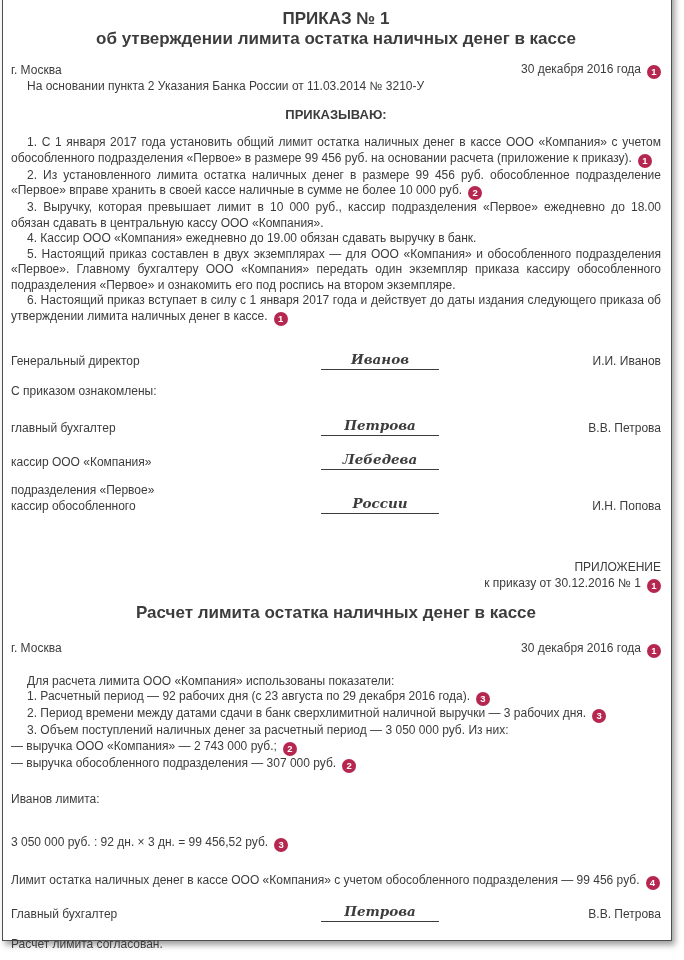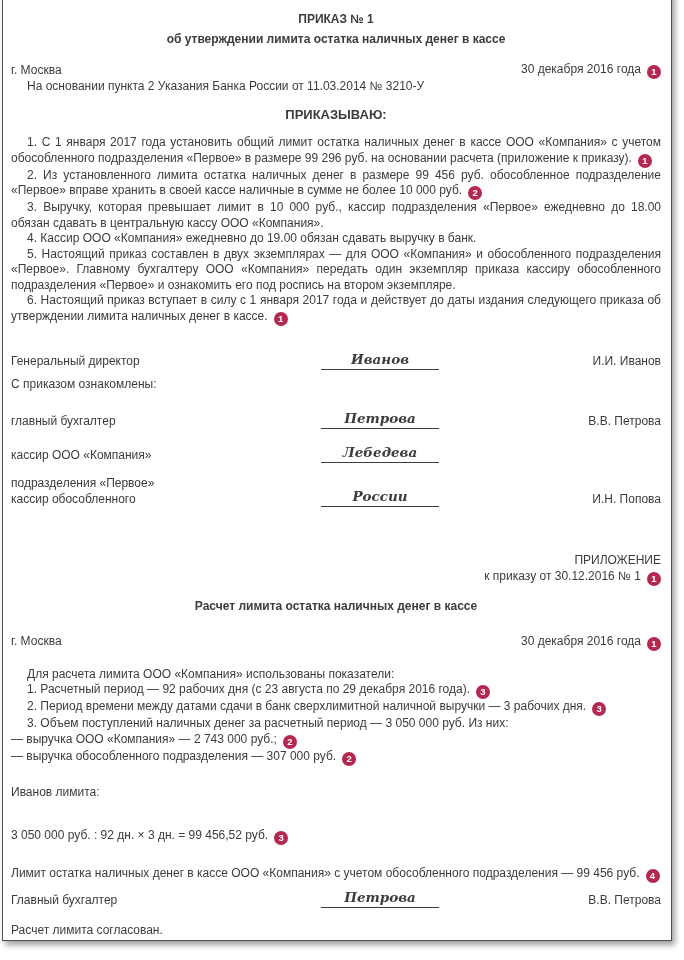--- a/index.html
+++ b/index.html
@@ -7,21 +7,21 @@
     width:684px;height:960px;background:#ffffff;overflow:hidden;position:relative;
     font-family:"Liberation Sans", sans-serif;color:#3c3c3c;
     font-size:12px;line-height:15.5px;
   }
   .page{
     position:absolute;left:2px;top:-12px;width:670px;height:953px;
     box-sizing:border-box;background:#fff;border:1px solid #4f4f4f;
     box-shadow:3px 4px 6px rgba(0,0,0,.38);
     padding:20px 10px 0 8px;
   }
-  .doc-title{ text-align:center;font-weight:bold;font-size:12px;line-height:20px;margin:0; }
+  .doc-title{ text-align:center;font-weight:bold;font-size:17px;line-height:20px;margin:0; }
   .row-split{ display:flex;justify-content:space-between;align-items:center; }
   .date-row{ margin-top:13px; }
   .basis{ margin-top:10px;text-indent:16px; }
   .resolution{ margin-top:12px;text-align:center;font-weight:bold;font-size:13px; }
   .clauses{ margin-top:6px; }
   .para{ margin:0;text-align:justify;text-indent:16px; }
   .para.noindent{ text-indent:0; }
   .badge{
     display:inline-block;width:14px;height:14px;border-radius:50%;
     background:var(--badge,#b5274f);color:#fff;font-size:9.5px;font-weight:bold;
@@ -29,21 +29,21 @@
     text-indent:0;
   }
   .sig-row{ display:flex;align-items:flex-end; }
   .sig-label{ width:310px; }
   .sig-script{
     width:118px;border-bottom:1px solid #3c3c3c;text-align:center;
     font-family:"DejaVu Serif", serif;font-style:italic;font-weight:bold;
     font-size:13.5px;line-height:15px;padding-bottom:2px;
   }
   .sig-name{ flex:1;text-align:right; }
-  .m26{margin-top:26px;} .m19{margin-top:19px;} .m17{margin-top:7px;}
+  .m26{margin-top:26px;} .m19{margin-top:19px;} .m17{margin-top:14px;}
   .m16{margin-top:16px;} .m15{margin-top:15px;} .m13{margin-top:13px;}
   .appendix-head{ margin-top:46px;text-align:right; }
   .appendix-title{ margin-top:10px; }
   .m18{margin-top:18px;}
   .calc-heading{ margin-top:19px; }
   .formula{ margin-top:28px; }
   .result{ margin-top:21px; }
 </style>
 </head>
 <body>
@@ -58,21 +58,21 @@
     <span>
       <span>30 декабря 2016 года</span><span class="badge">1</span>
     </span>
   </div>
 
   <p class="para basis">На основании пункта 2 Указания Банка России от 11.03.2014 № 3210-У</p>
 
   <p class="resolution">ПРИКАЗЫВАЮ:</p>
 
   <div class="clauses">
-    <p class="para"><span>1. С 1 января 2017 года установить общий лимит остатка наличных денег в кассе ООО «Компания» с учетом обособленного подразделения «Первое» в размере 99 296 руб. на основании расчета (приложение к приказу).</span><span class="badge">1</span></p>
+    <p class="para"><span>1. С 1 января 2017 года установить общий лимит остатка наличных денег в кассе ООО «Компания» с учетом обособленного подразделения «Первое» в размере 99 456 руб. на основании расчета (приложение к приказу).</span><span class="badge">1</span></p>
     <p class="para"><span>2. Из установленного лимита остатка наличных денег в размере 99 456 руб. обособленное подразделение «Первое» вправе хранить в своей кассе наличные в сумме не более 10 000 руб.</span><span class="badge">2</span></p>
     <p class="para"><span>3. Выручку, которая превышает лимит в 10 000 руб., кассир подразделения «Первое» ежедневно до 18.00 обязан сдавать в центральную кассу ООО «Компания».</span></p>
     <p class="para"><span>4. Кассир ООО «Компания» ежедневно до 19.00 обязан сдавать выручку в банк.</span></p>
     <p class="para"><span>5. Настоящий приказ составлен в двух экземплярах — для ООО «Компания» и обособленного подразделения «Первое». Главному бухгалтеру ООО «Компания» передать один экземпляр приказа кассиру обособленного подразделения «Первое» и ознакомить его под роспись на втором экземпляре.</span></p>
     <p class="para"><span>6. Настоящий приказ вступает в силу с 1 января 2017 года и действует до даты издания следующего приказа об утверждении лимита наличных денег в кассе.</span><span class="badge">1</span></p>
   </div>
 
   <div class="sig-row m26">
     <div class="sig-label">Генеральный директор</div>
     <div class="sig-script">Иванов</div>

